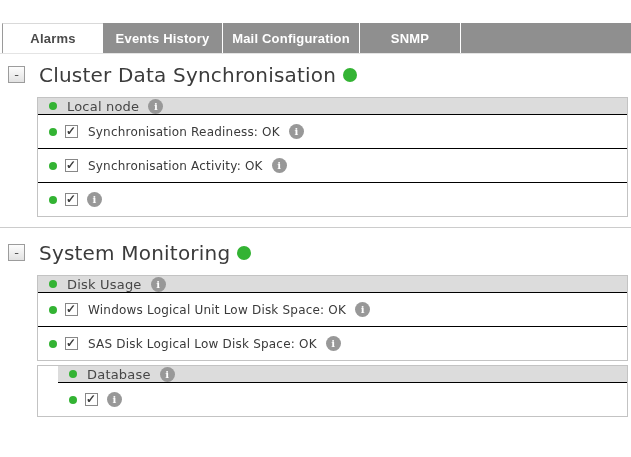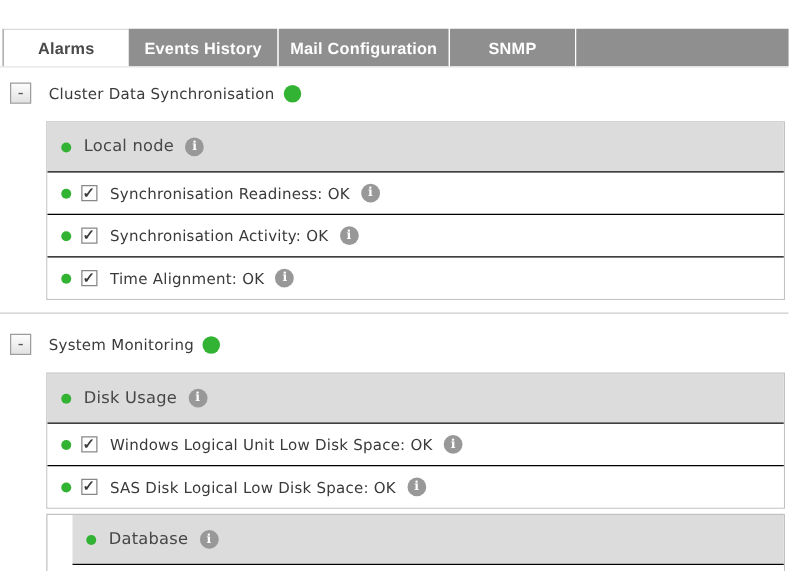--- a/index.html
+++ b/index.html
@@ -44,35 +44,35 @@
     display:flex;align-items:center;margin:7px 0 0 8px;height:27px;
   }
   .section-divider + .section-header{margin-top:11px;}
   .collapse-btn{
     width:17px;height:17px;flex:0 0 17px;
     border:1px solid #9c9c9c;background:linear-gradient(#fdfdfd,#e2e2e2);
     color:#555;font-size:13px;line-height:13px;text-align:center;
     padding:0;font-family:"DejaVu Sans",sans-serif;cursor:pointer;
   }
   .section-title{
-    margin-left:14px;font-size:12px;color:#3b3b3b;letter-spacing:.2px;
+    margin-left:14px;font-size:20px;color:#3b3b3b;letter-spacing:.2px;
   }
   .status-dot-large{
     width:14px;height:14px;border-radius:50%;background:var(--green);
     margin-left:7px;flex:0 0 14px;
   }
 
   .group{
     margin-left:37px;width:591px;border:1px solid #c3c3c3;background:#ffffff;
   }
   .section-header + .group, .group:first-of-type{margin-top:9px;}
   .group + .group{margin-top:4px;padding-left:20px;}
 
   .group-header{
-    height:39px;background:var(--group-hdr);
+    height:16px;background:var(--group-hdr);
     display:flex;align-items:center;padding-left:11px;
   }
   .bullet{
     width:8px;height:8px;border-radius:50%;background:var(--green);flex:0 0 8px;
   }
   .group-title{margin-left:10px;font-size:13px;color:#474747;letter-spacing:.2px;}
 
   .info-icon{
     width:15px;height:15px;border-radius:50%;background:var(--info-gray);
     color:#ffffff;font-family:"DejaVu Serif",serif;font-weight:bold;
@@ -132,21 +132,20 @@
         </div>
         <div class="row">
           <span class="bullet"></span>
           <input class="cb" type="checkbox" checked="" style="">
           <span class="row-label">Synchronisation Activity: OK</span>
           <span class="info-icon">i</span>
         </div>
         <div class="row">
           <span class="bullet"></span>
           <input class="cb" type="checkbox" checked="" style="">
-          <span class="row-label">Time Alignment: OK</span>
           <span class="info-icon">i</span>
         </div>
       </div>
       <div class="section-divider"></div>
       <div class="section-header">
         <button class="collapse-btn">-</button>
         <span class="section-title">System Monitoring</span>
         <span class="status-dot-large"></span>
       </div>
       <div class="group">

